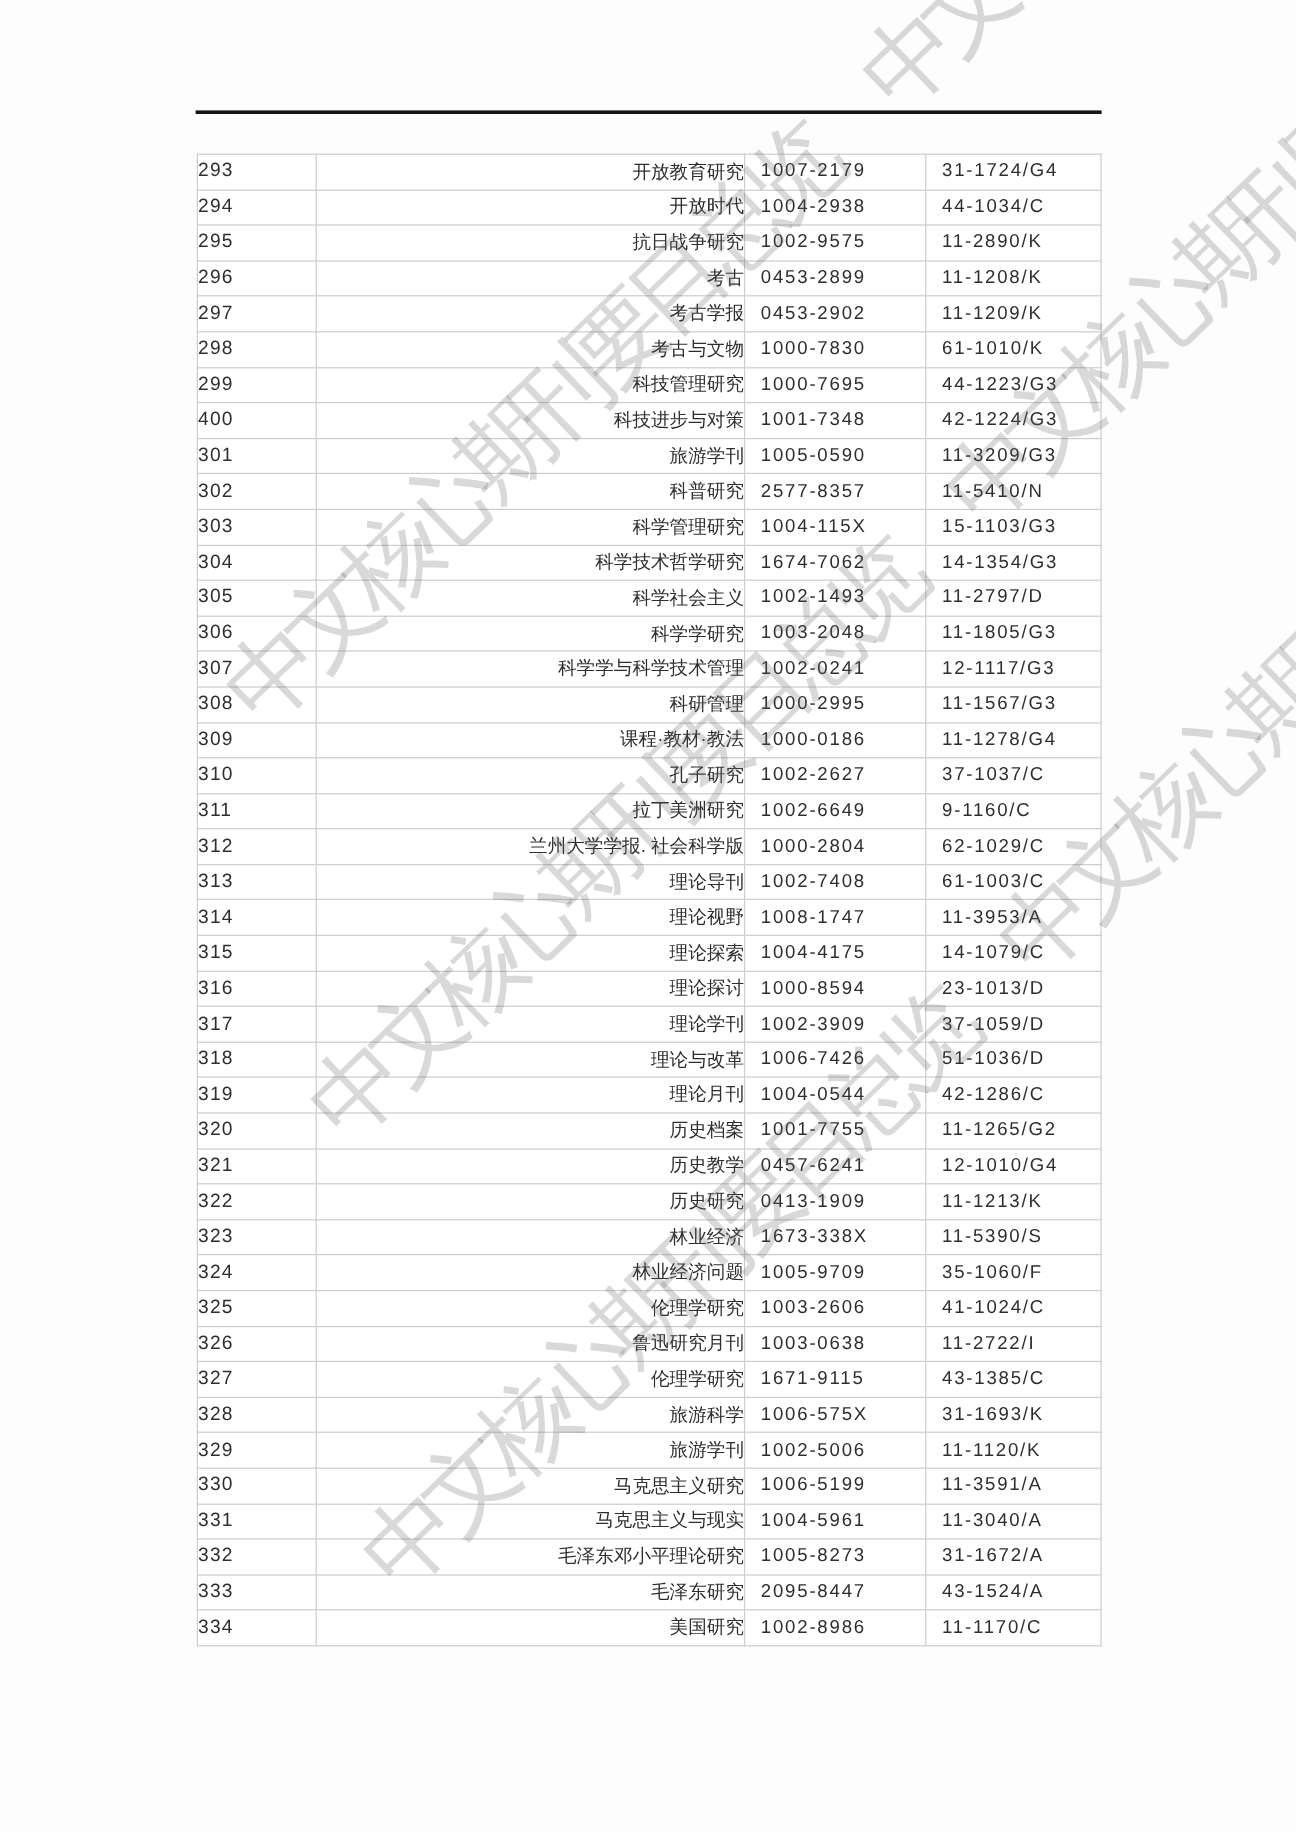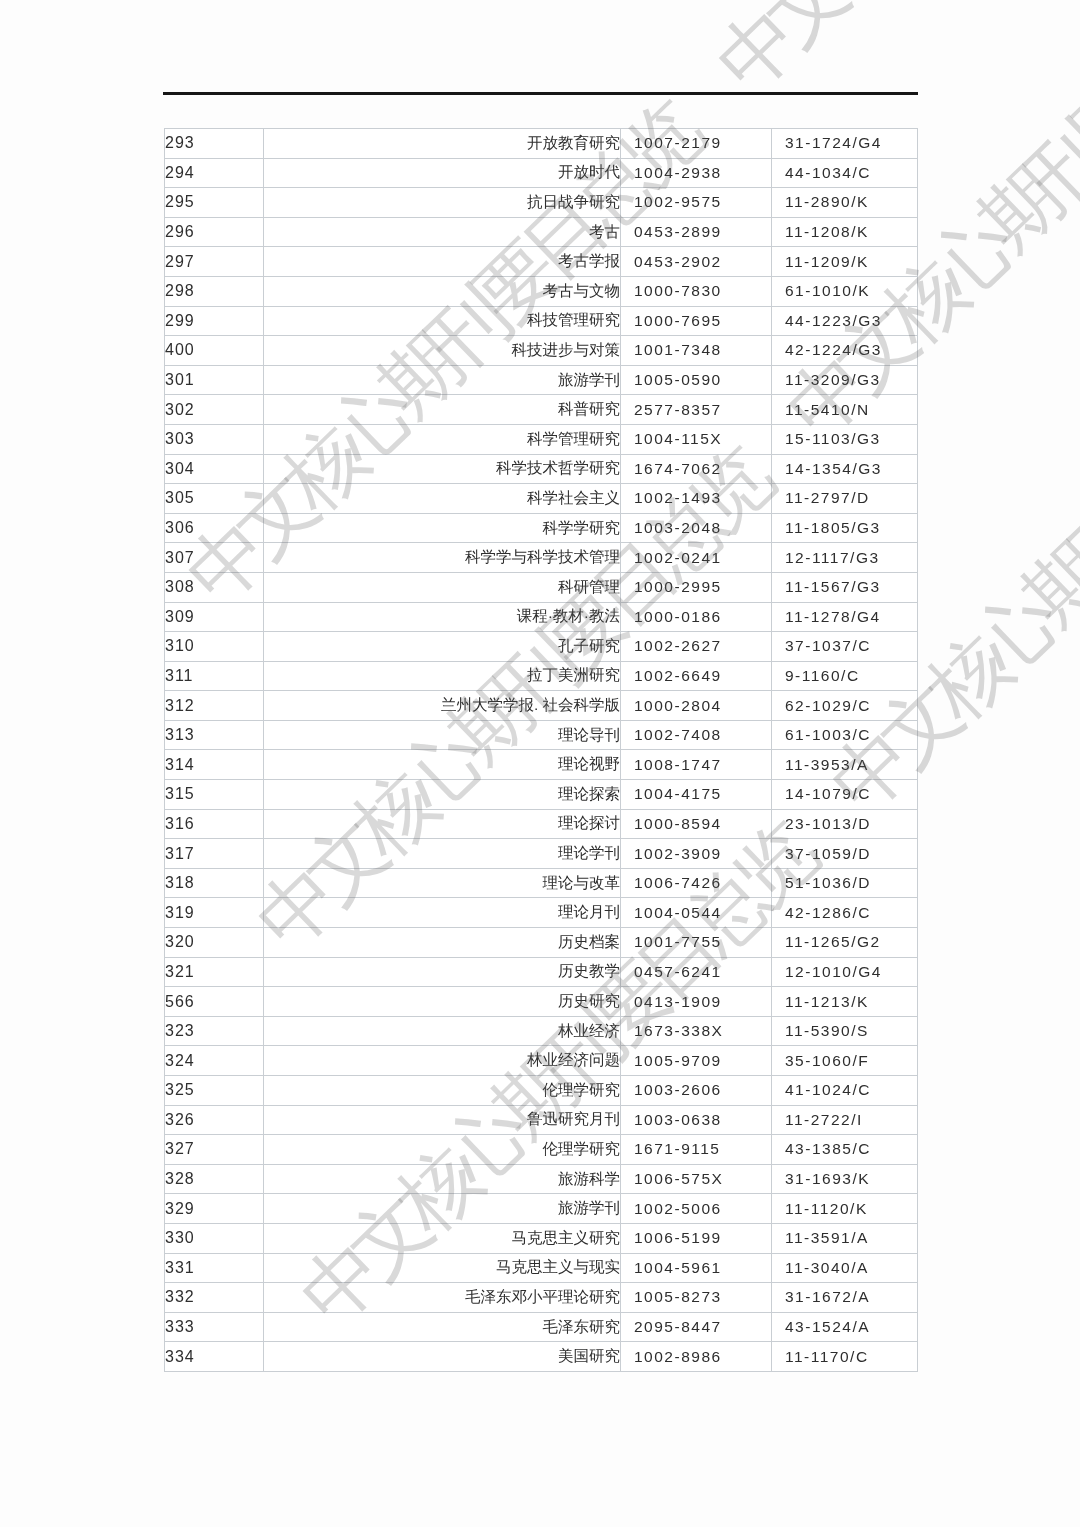--- a/index.html
+++ b/index.html
@@ -262,21 +262,21 @@
       <td class="c-issn">1001-7755</td>
       <td class="c-cn">11-1265/G2</td>
     </tr>
         <tr>
       <td class="c-no">321</td>
       <td class="c-title">历史教学</td>
       <td class="c-issn">0457-6241</td>
       <td class="c-cn">12-1010/G4</td>
     </tr>
         <tr>
-      <td class="c-no">566</td>
+      <td class="c-no">322</td>
       <td class="c-title">历史研究</td>
       <td class="c-issn">0413-1909</td>
       <td class="c-cn">11-1213/K</td>
     </tr>
         <tr>
       <td class="c-no">323</td>
       <td class="c-title">林业经济</td>
       <td class="c-issn">1673-338X</td>
       <td class="c-cn">11-5390/S</td>
     </tr>

